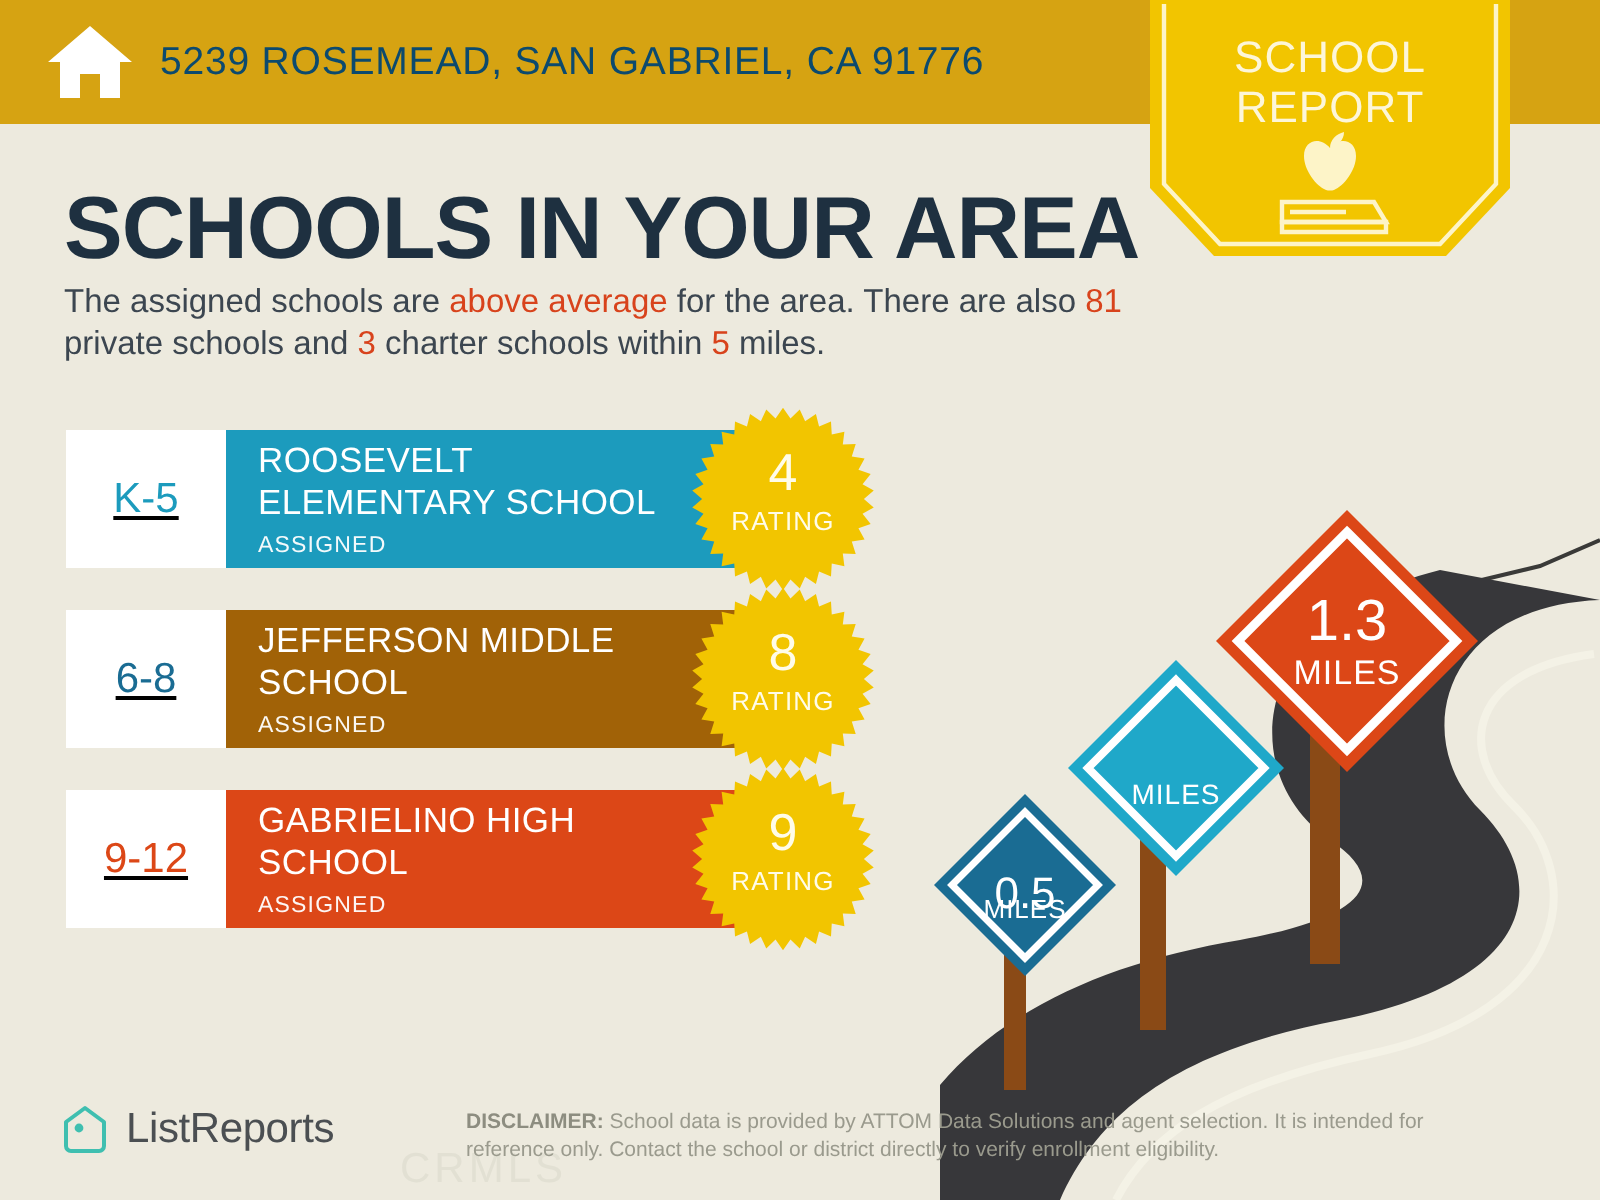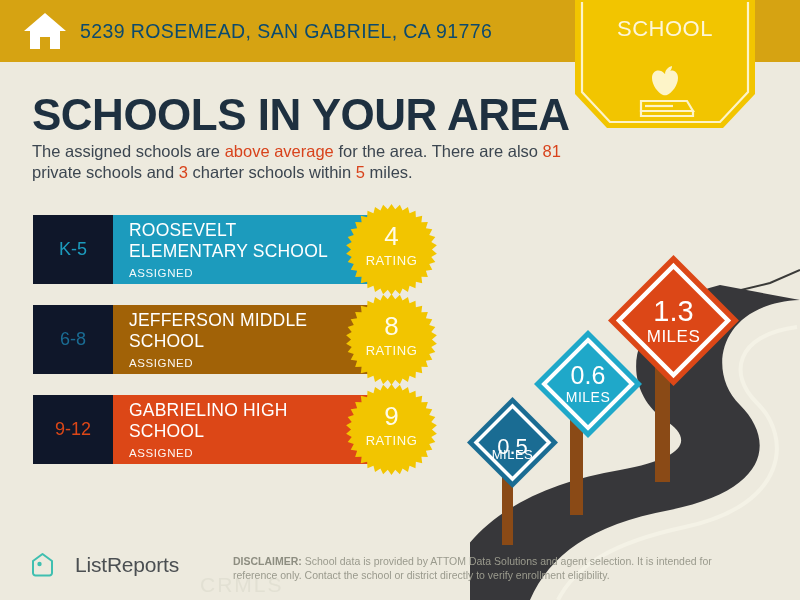--- a/index.html
+++ b/index.html
@@ -49,23 +49,23 @@
     position:absolute; left:32px; top:141px; width:530px;
     font-size:16.5px; line-height:21px; color:#3c4650;
   }
   .hl { color:#d8431c; font-weight:normal; }
 
   
   .rows { position:absolute; left:33px; top:215px; width:420px; }
   .row { position:relative; height:69px; margin-bottom:21px; }
   .grade {
     position:absolute; left:0; top:0; width:80px; height:69px;
-    background:#0f172a;
+    background:#ffffff;
     display:flex; align-items:center; justify-content:center;
-    font-size:18px; font-weight:500;
+    font-size:21px; font-weight:500;text-decoration:underline;
   }
   .bar {
     position:absolute; left:80px; top:0; width:255px; height:69px;
     padding:5px 0 0 16px; color:#ffffff;
   }
   .sname { font-size:17.5px; line-height:20.5px; letter-spacing:0.2px; }
   .assigned { font-size:11.5px; letter-spacing:0.6px; margin-top:6px; opacity:0.95; }
   .badge-rating {
     position:absolute; left:312px; top:-12px; width:93px; height:93px;
   }
@@ -80,21 +80,21 @@
   }
 
   
   .scene { position:absolute; left:470px; top:255px; width:330px; height:345px; z-index:2; }
   .scene svg { display:block; }
   .sign { position:absolute; }
   .sign .v { position:absolute; width:100%; text-align:center; color:#fff; }
 
   
   .footer-logo { position:absolute; left:30px; top:552px; display:flex; align-items:center; z-index:9; }
-  .footer-logo-txt { margin-left:20px; font-size:21px; color:#4b4f52; letter-spacing:-0.2px; }
+  .footer-logo-txt { margin-left:8px; font-size:21px; color:#4b4f52; letter-spacing:-0.2px; }
   .disclaimer {
     position:absolute; left:233px; top:554px; width:480px;
     font-size:10.5px; line-height:14px; color:#9a9a8d; z-index:6;
   }
   .disclaimer b { color:#8d8d80; }
   .watermark {
     position:absolute; left:200px; top:573px;
     font-size:21px; letter-spacing:2px; color:#e2e0d3; z-index:3;
   }
 </style>
@@ -119,20 +119,21 @@
     </g>
 
     <g fill="none" stroke="#fdf4c8" stroke-width="2.2">
       <path d="M66 101 H112 L118 111 H66 Z"></path>
       <path d="M70 106 H98"></path>
       <path d="M66 111 H118 V116 H66 Z"></path>
     </g>
   </svg>
   <div class="badge-title">
     <div>SCHOOL</div>
+    <div>REPORT</div>
   </div>
 </div>
 
 <div class="title">SCHOOLS IN YOUR AREA</div>
 <div class="subtitle">
   <span>The assigned schools are </span><span class="hl">above average</span><span> for the area. There are also </span><span class="hl">81</span><span> private schools and </span><span class="hl">3</span><span> charter schools within </span><span class="hl">5</span><span> miles.</span>
 </div>
 
 <div class="rows">
 
@@ -209,21 +210,20 @@
     </svg>
     <div class="v" style="top:39px; font-size:22px;">0.5</div>
     <div class="v" style="top:52px; font-size:13px; letter-spacing:0.5px;">MILES</div>
   </div>
 
   <div class="sign" style="left:62px; top:73px; width:112px; height:112px;">
     <svg width="112" height="112" viewBox="0 0 112 112">
       <polygon points="56,2 110,56 56,110 2,56" fill="#1fa8c9"></polygon>
       <polygon points="56,12 100,56 56,100 12,56" fill="none" stroke="#ffffff" stroke-width="4"></polygon>
     </svg>
-    <div class="v" style="top:33px; font-size:25px;">0.6</div>
     <div class="v" style="top:61px; font-size:14px; letter-spacing:0.5px;">MILES</div>
   </div>
 
   <div class="sign" style="left:136px; top:-2px; width:135px; height:135px;">
     <svg width="135" height="135" viewBox="0 0 135 135">
       <polygon points="67.5,2 133,67.5 67.5,133 2,67.5" fill="#dc4717"></polygon>
       <polygon points="67.5,13 122,67.5 67.5,122 13,67.5" fill="none" stroke="#ffffff" stroke-width="4.5"></polygon>
     </svg>
     <div class="v" style="top:42px; font-size:29px;">1.3</div>
     <div class="v" style="top:74px; font-size:17px; letter-spacing:0.5px;">MILES</div>

